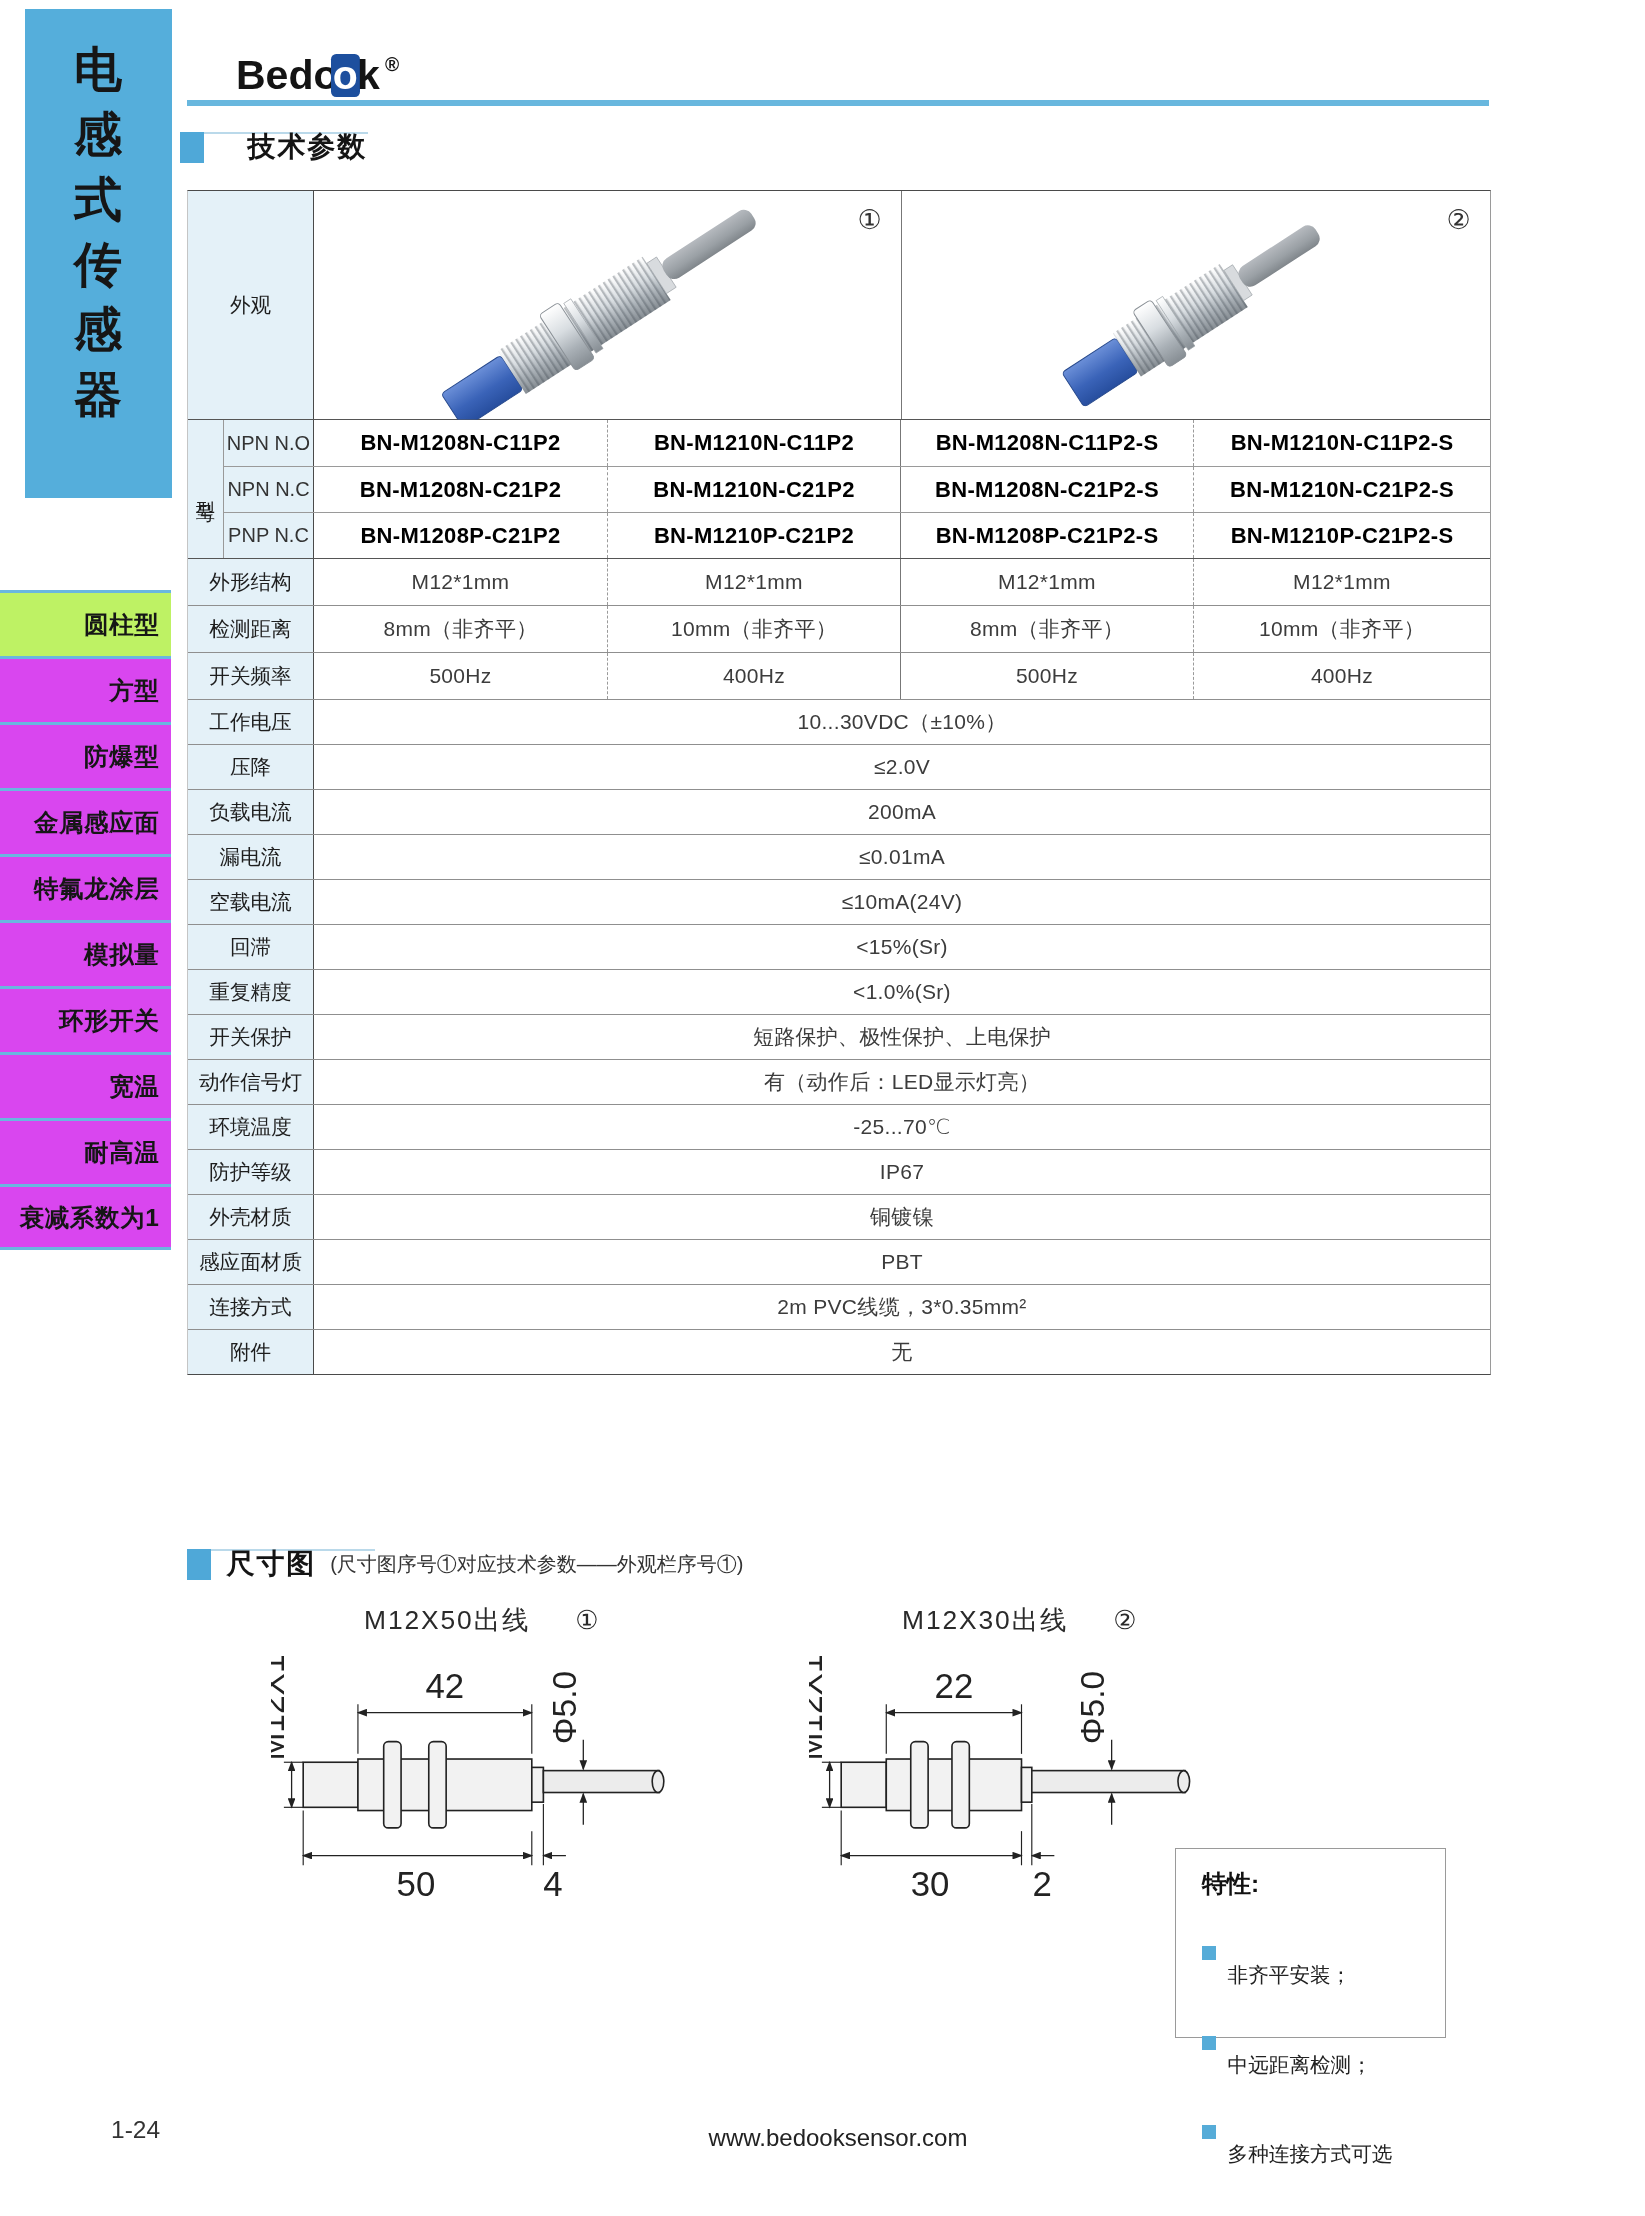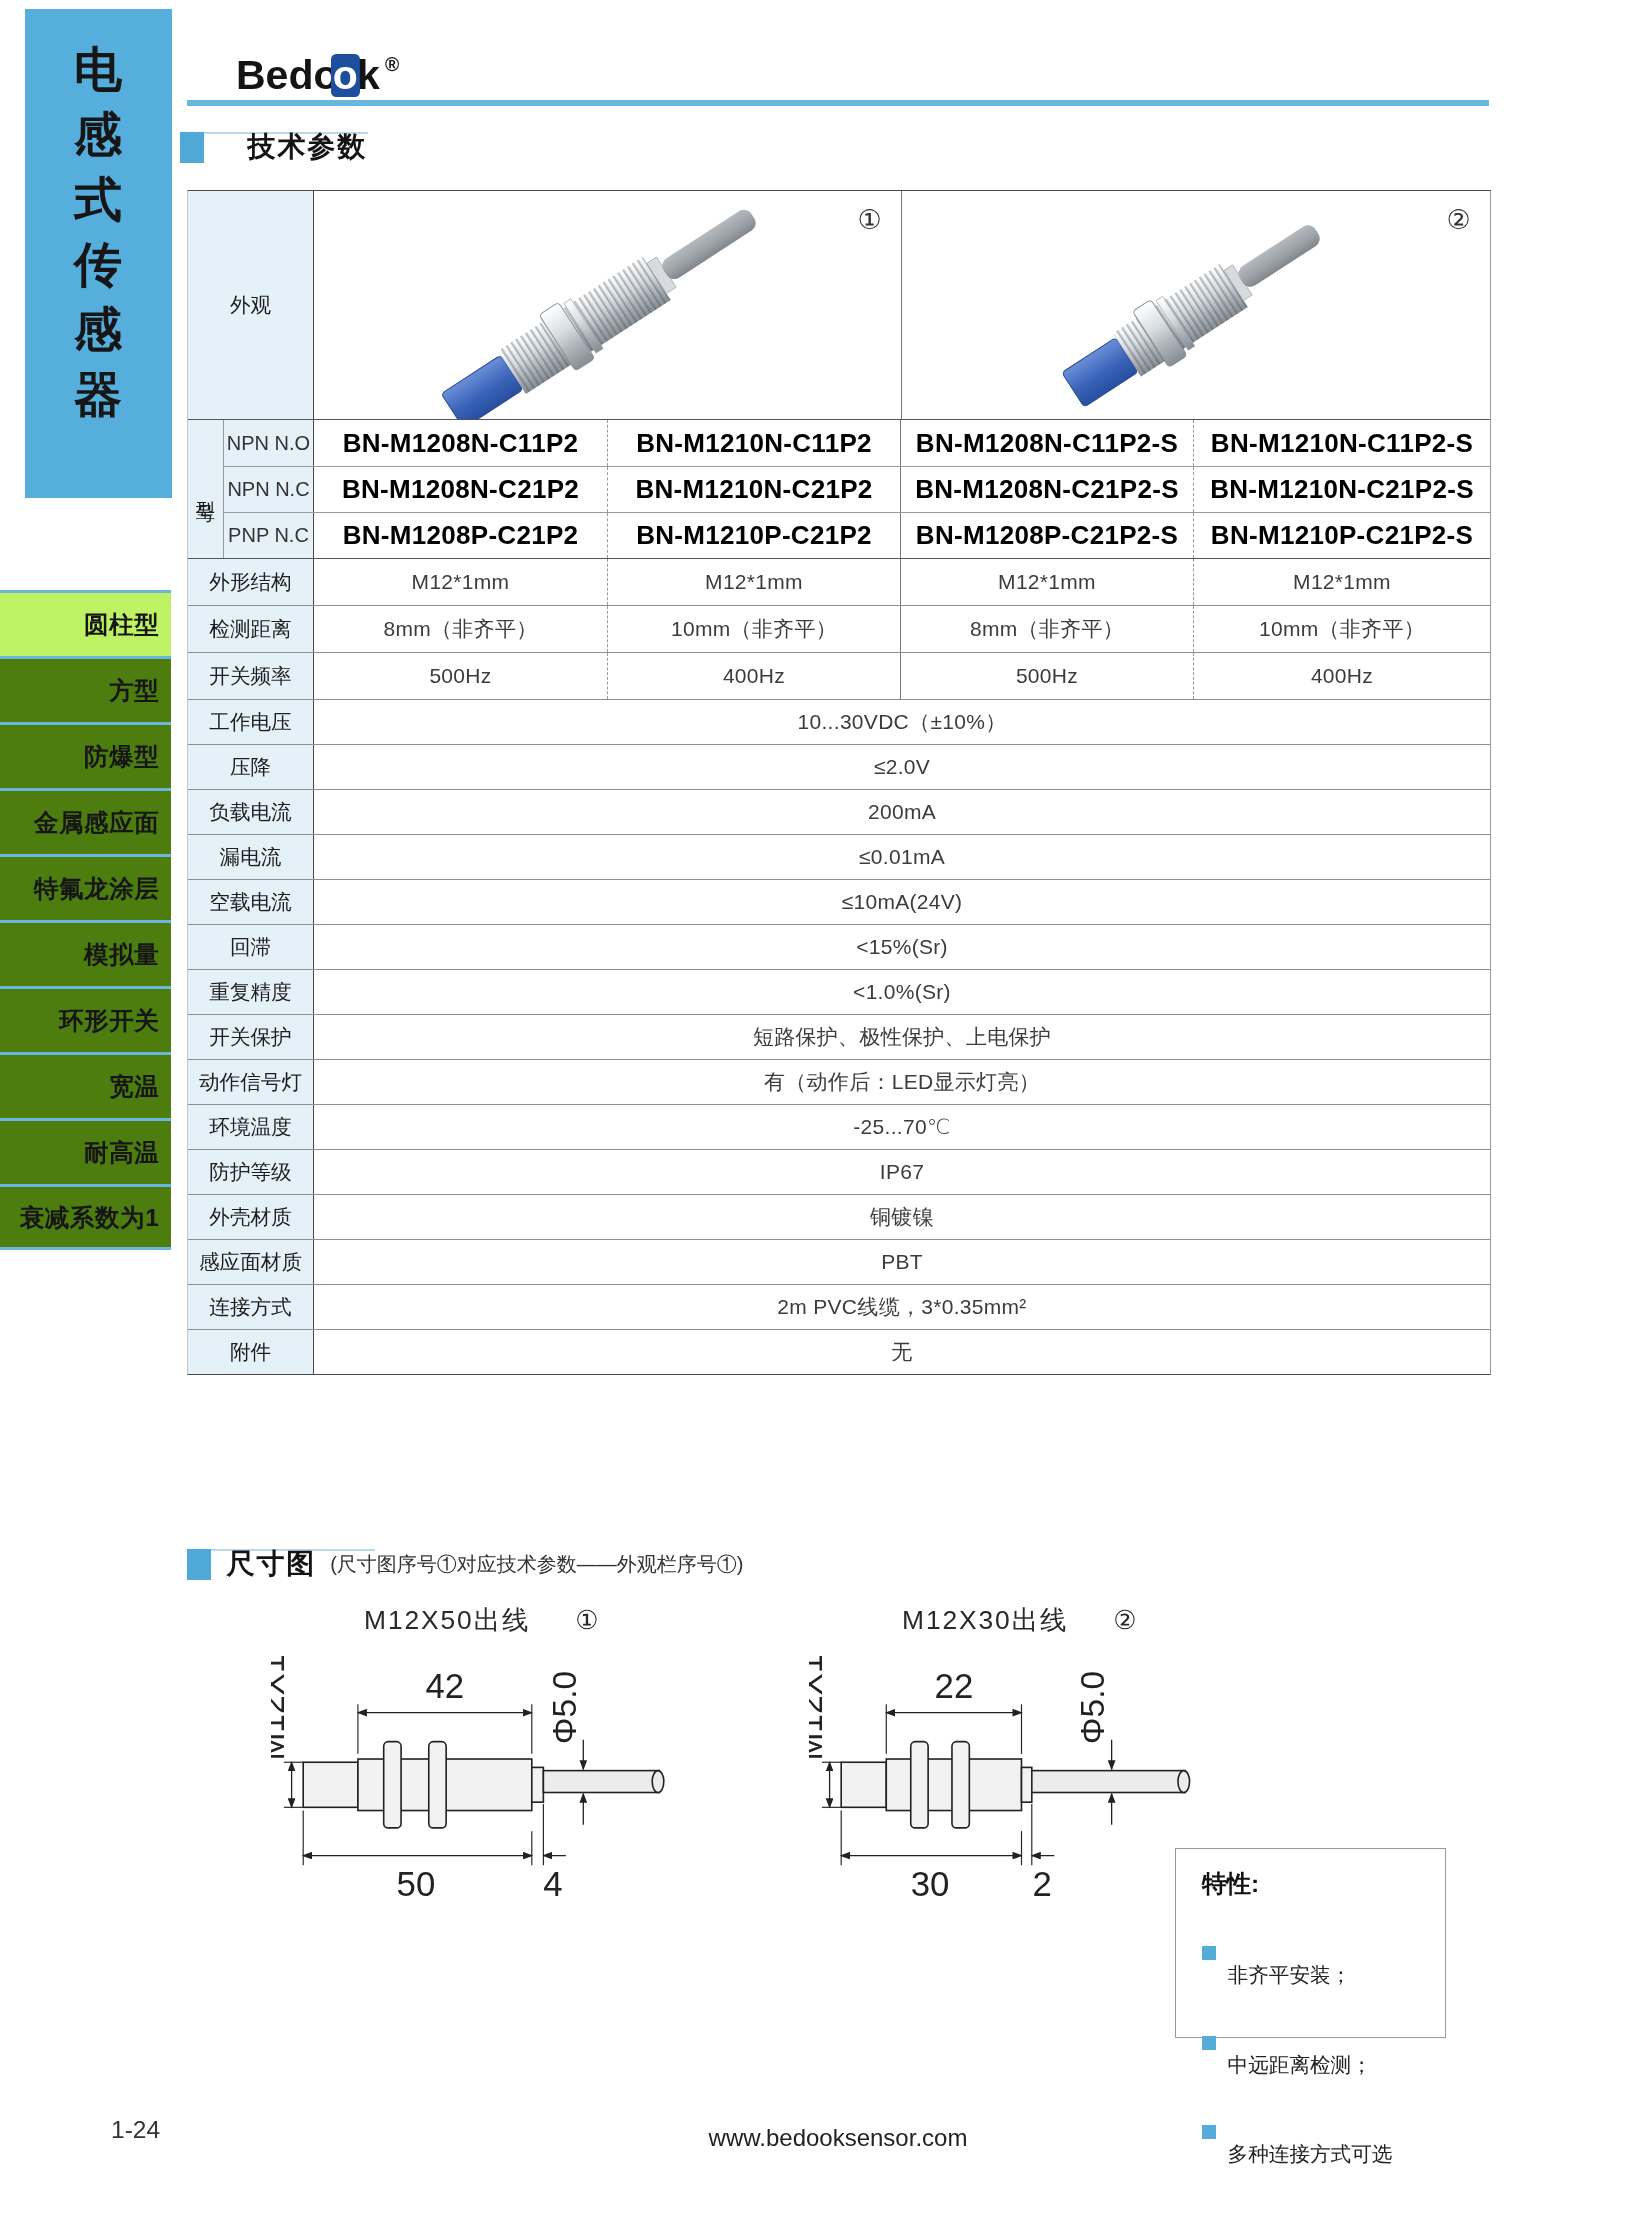--- a/index.html
+++ b/index.html
@@ -4,21 +4,21 @@
 <style>
   html,body{margin:0;padding:0;background:#fff;}
   .page{position:relative;width:1645px;height:2216px;background:#fff;overflow:hidden;
         font-family:"Liberation Sans","DejaVu Sans",sans-serif;color:#141414;}
 
   
   .side-box{position:absolute;left:24.5px;top:9px;width:147px;height:489px;background:#55AEDB;
             display:flex;flex-direction:column;align-items:center;padding-top:37px;gap:17px;box-sizing:border-box;}
   .side-box .ch{font-size:48px;font-weight:800;color:#161616;line-height:1;}
   .side-menu{position:absolute;left:0;top:590px;width:171px;}
-  .menu-item{height:66px;box-sizing:border-box;border-top:3.2px solid #69B7DF;background:#4d7c0f;
+  .menu-item{height:66px;box-sizing:border-box;border-top:3.2px solid #69B7DF;background:#d946ef;
              display:flex;align-items:center;justify-content:flex-end;padding-right:11.6px;
              font-size:24.5px;font-weight:800;color:#161616;letter-spacing:0.6px;}
   .menu-item:last-child{border-bottom:3.2px solid #69B7DF;}
   .menu-item.active{background:#bef264;}
 
   
   .logo{position:absolute;left:236px;top:52px;font-size:41px;font-weight:800;color:#141414;white-space:nowrap;}
   .logo .o-navy{display:inline-block;background:#1D4F9E;color:#fff;border-radius:5.2px;padding:0 1.9px;
                 margin:0 -2.6px 0 -7.7px;line-height:1.05;}
   .logo .reg{font-size:19.3px;font-weight:700;vertical-align:18px;margin-left:5.2px;}
@@ -40,21 +40,21 @@
   .bt{border-top:1.3px solid #8f8f8f;}
   .bt-major{border-top:1.9px solid #555;}
   .lab{width:126px;flex:none;background:#E4F1F8;border-right:1.9px solid #4a4a4a;box-sizing:border-box;
        display:flex;align-items:center;justify-content:center;text-align:center;
        font-size:20.6px;font-weight:400;color:#1e1e1e;}
   .cell{width:293px;flex:none;display:flex;align-items:center;justify-content:center;box-sizing:border-box;
         font-size:21px;font-weight:300;color:#3c3c3c;letter-spacing:0.3px;}
   .cell:last-child{flex:1;}
   .dashL{border-left:1.3px dashed #9a9a9a;}
   .solidL{border-left:1.3px solid #777;}
-  .model .cell{font-weight:700;color:#000;font-size:26px;letter-spacing:0.3px;}
+  .model .cell{font-weight:700;color:#000;font-size:22px;letter-spacing:0.3px;}
 
   .row-appearance{height:228px;}
   .imgzone{flex:1;display:flex;}
   .imghalf{width:587px;flex:none;position:relative;background:#fff;}
   .imghalf.h2{border-left:1.3px solid #777;flex:1;}
   .marker{position:absolute;top:13px;right:19.3px;font-size:27px;font-weight:300;color:#333;}
   .sensor-svg{position:absolute;left:50%;top:52%;transform:translate(-50%,-50%);}
 
   .model-block{display:flex;border-top:1.9px solid #555;}
   .mstrip{width:36px;flex:none;background:#E4F1F8;border-right:1.3px solid #999;box-sizing:border-box;

